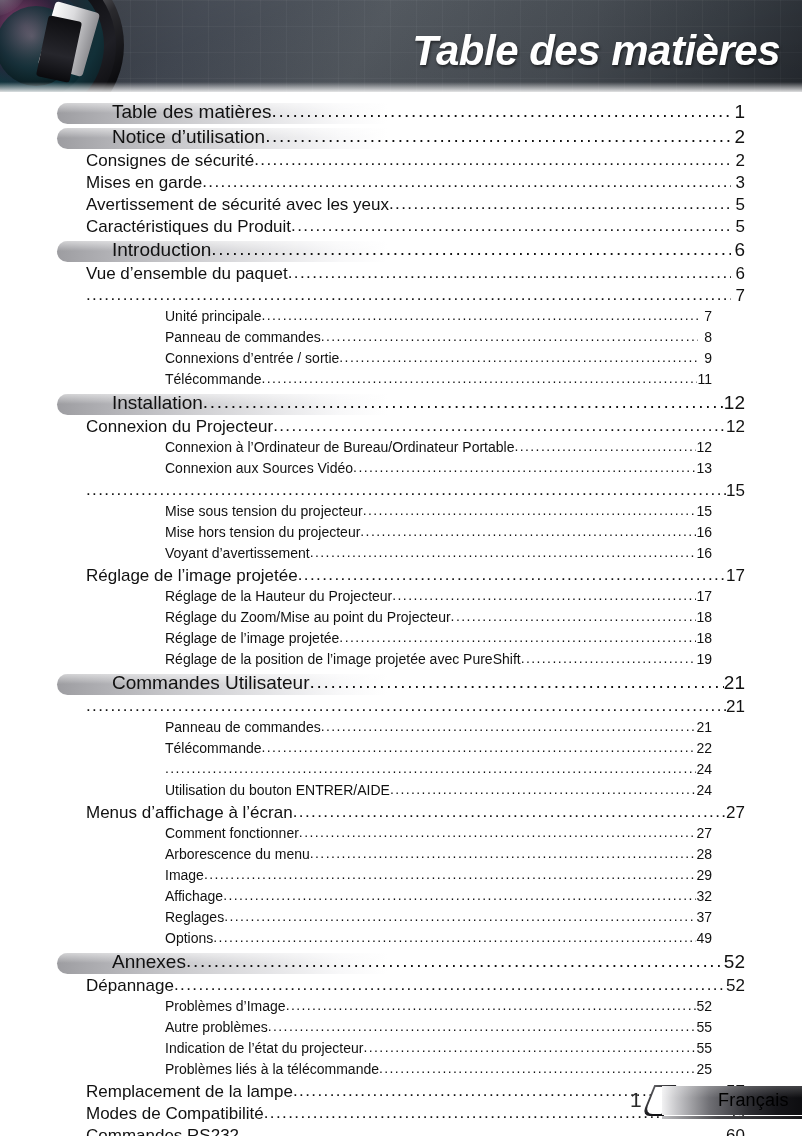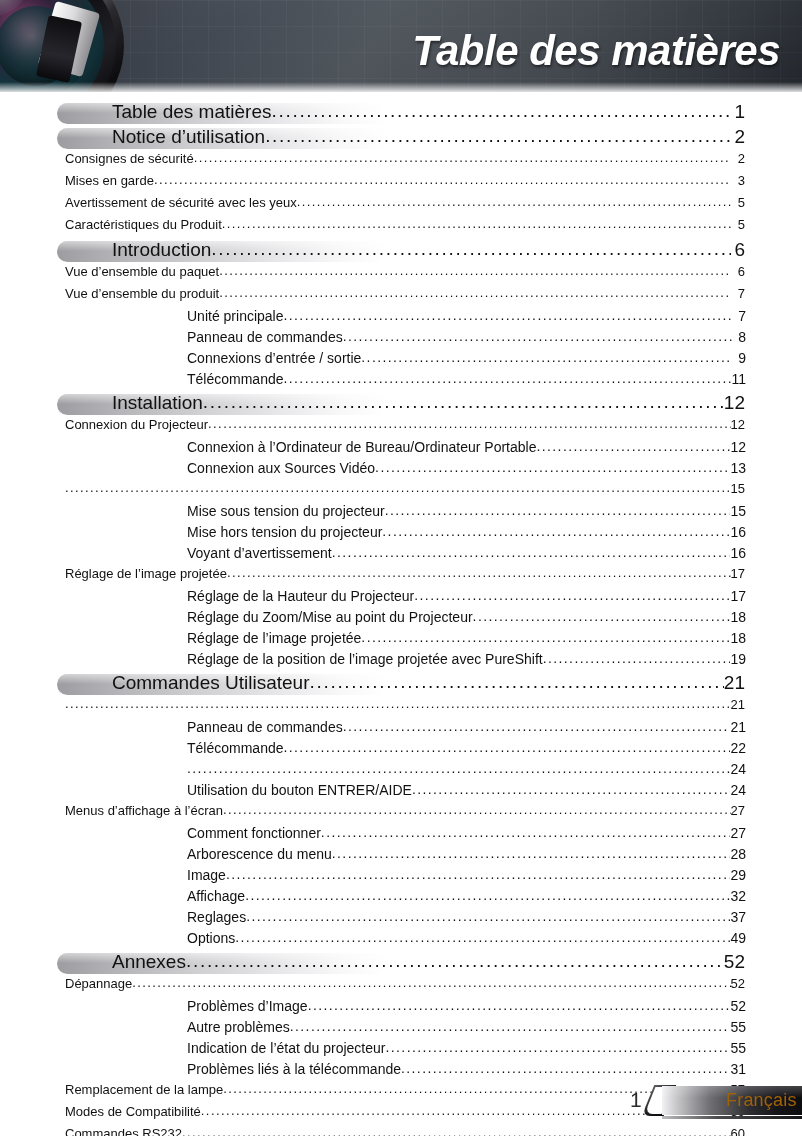--- a/index.html
+++ b/index.html
@@ -164,33 +164,32 @@
     height: 10px;
     border-top-left-radius: 11px;
     background: linear-gradient(to bottom, rgba(255,255,255,0.55) 0%, rgba(255,255,255,0) 100%);
     z-index: 0;
   }
   .lvl1 > .ttl, .lvl1 > .dots, .lvl1 > .pg { position: relative; z-index: 1; }
 
   
   .lvl2 {
     height: 22px;
-    padding-left: 65px;
+    padding-left: 86px;
     padding-right: 57px;
-    font-size: 13px;
+    font-size: 17px;
     color: #111111;
   }
   
   .lvl3 {
     height: 21px;
     padding-left: 165px;
-    padding-right: 56px;
+    padding-right: 90px;
     font-size: 14px;
     color: #111111;
-    margin-left: 22px;
   }
 
   .ttl { flex: 0 0 auto; }
   .dots {
     flex: 1 1 auto;
     overflow: hidden;
     margin: 0 0px;
     position: relative;
     bottom: 1px;
     letter-spacing: 1.4px;
@@ -249,24 +248,24 @@
     overflow: hidden;
   }
   .badge-tab-shine {
     position: absolute;
     left: 0; top: 0; right: 0;
     height: 12px;
     background: linear-gradient(to bottom, rgba(255,255,255,0.22) 0%, rgba(255,255,255,0) 100%);
   }
   .badge-lang {
     position: absolute;
-    left: 116px;
+    left: 108px;
     top: 4px;
     font-size: 18px;
-    color: #a16207;
+    color: #000000;
     font-weight: normal;
     letter-spacing: 0.2px;
   }
   .badge-tab-edge {
     position: absolute;
     left: 52px;
     bottom: -3px;
     right: 0;
     height: 3px;
     background: linear-gradient(to right, #bdbdc0 0%, #4a4a4e 40%, #151518 100%);
@@ -334,21 +333,20 @@
       <span class="ttl">Introduction</span>
       <span class="dots">............................................................................................................................................................................................................................</span>
       <span class="pg">6</span>
     </div>
     <div class="toc-row lvl2">
       <span class="ttl">Vue d’ensemble du paquet</span>
       <span class="dots">............................................................................................................................................................................................................................</span>
       <span class="pg">6</span>
     </div>
     <div class="toc-row lvl2">
-      <span class="ttl">Vue d’ensemble du produit</span>
       <span class="dots">............................................................................................................................................................................................................................</span>
       <span class="pg">7</span>
     </div>
     <div class="toc-row lvl3">
       <span class="ttl">Unité principale</span>
       <span class="dots">............................................................................................................................................................................................................................</span>
       <span class="pg">7</span>
     </div>
     <div class="toc-row lvl3">
       <span class="ttl">Panneau de commandes</span>
@@ -519,21 +517,21 @@
       <span class="pg">55</span>
     </div>
     <div class="toc-row lvl3">
       <span class="ttl">Indication de l’état du projecteur</span>
       <span class="dots">............................................................................................................................................................................................................................</span>
       <span class="pg">55</span>
     </div>
     <div class="toc-row lvl3">
       <span class="ttl">Problèmes liés à la télécommande</span>
       <span class="dots">............................................................................................................................................................................................................................</span>
-      <span class="pg">31</span>
+      <span class="pg">25</span>
     </div>
     <div class="toc-row lvl2">
       <span class="ttl">Remplacement de la lampe</span>
       <span class="dots">............................................................................................................................................................................................................................</span>
       <span class="pg">57</span>
     </div>
     <div class="toc-row lvl2">
       <span class="ttl">Modes de Compatibilité</span>
       <span class="dots">............................................................................................................................................................................................................................</span>
       <span class="pg">59</span>

